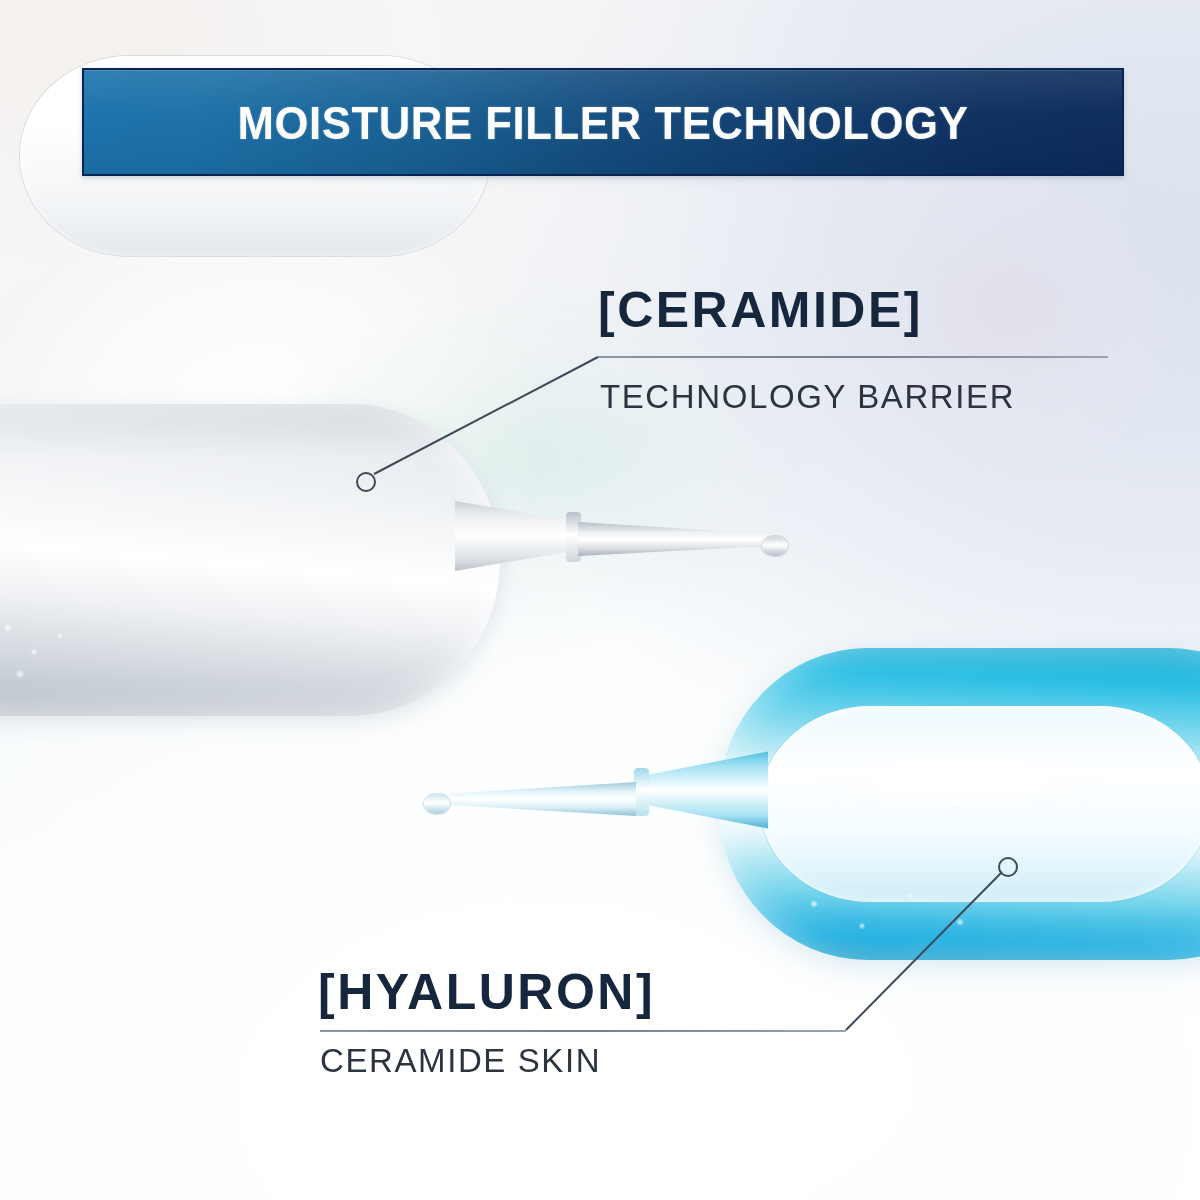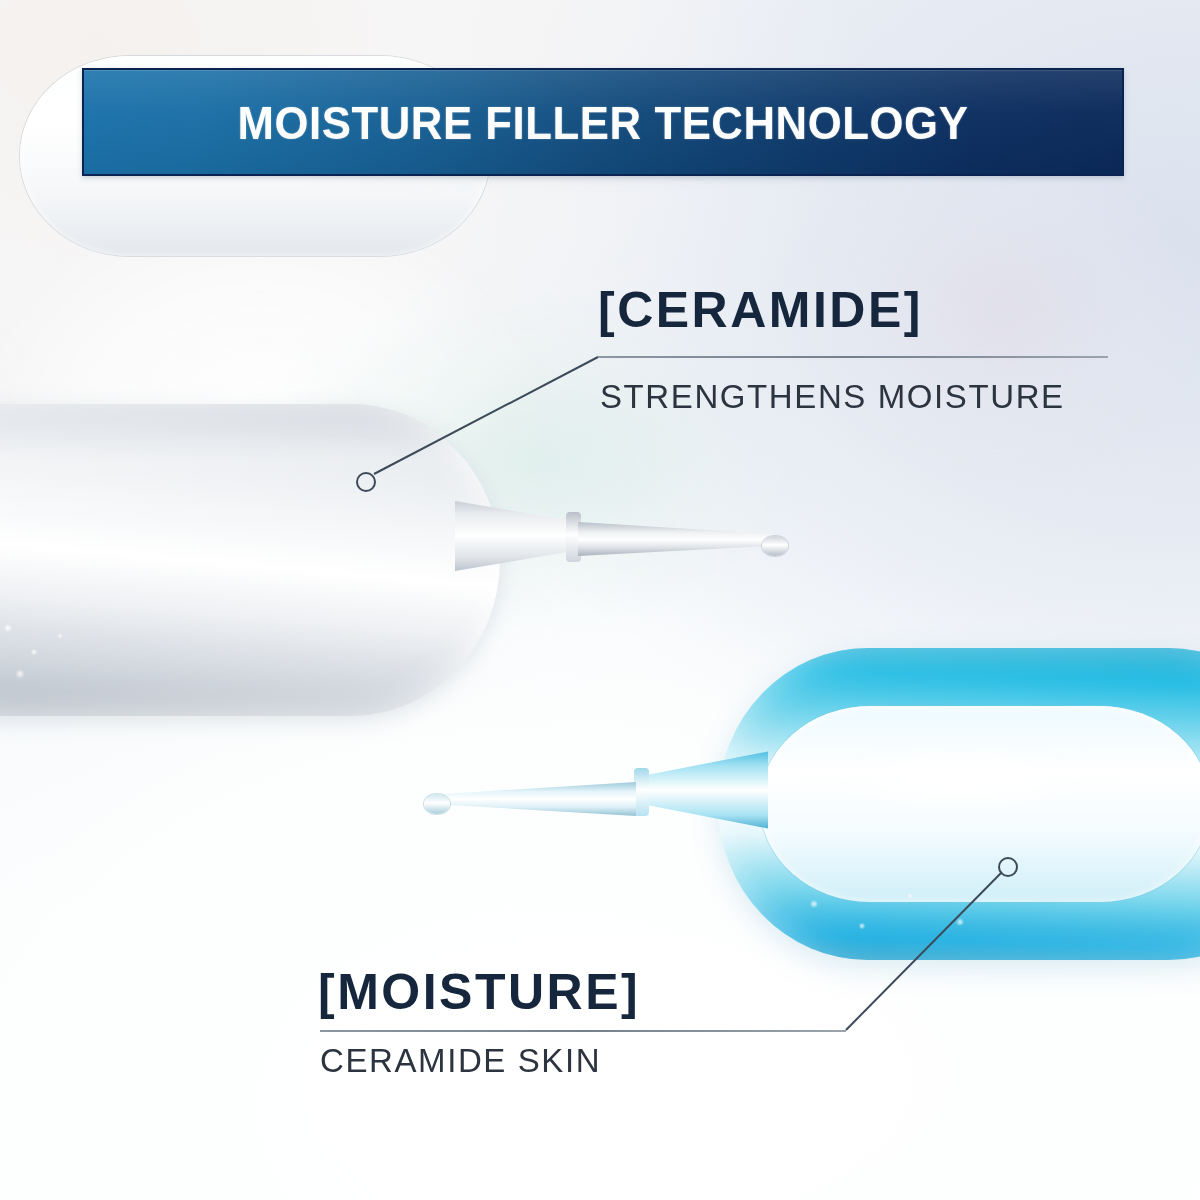--- a/index.html
+++ b/index.html
@@ -319,24 +319,24 @@
   <div class="banner-wrap">
     <div class="banner-shadow"></div>
     <div class="banner">
       <div class="banner-title">MOISTURE FILLER TECHNOLOGY</div>
     </div>
   </div>
 
   <div class="callout">
     <div class="callout-title" id="ceramide-title">[CERAMIDE]</div>
     <div class="rule" id="ceramide-rule"></div>
-    <div class="callout-sub" id="ceramide-sub">STRENGTHENS MOISTURE</div>
+    <div class="callout-sub" id="ceramide-sub">TECHNOLOGY BARRIER</div>
     <div class="marker marker-light" id="ceramide-marker"></div>
   </div>
 
   <div class="callout">
-    <div class="callout-title" id="hyaluron-title">[MOISTURE]</div>
+    <div class="callout-title" id="hyaluron-title">[HYALURON]</div>
     <div class="rule" id="hyaluron-rule"></div>
     <div class="callout-sub" id="hyaluron-sub">CERAMIDE SKIN</div>
     <div class="marker marker-light" id="hyaluron-marker"></div>
   </div>
 
 </div>
 
 </body></html>

